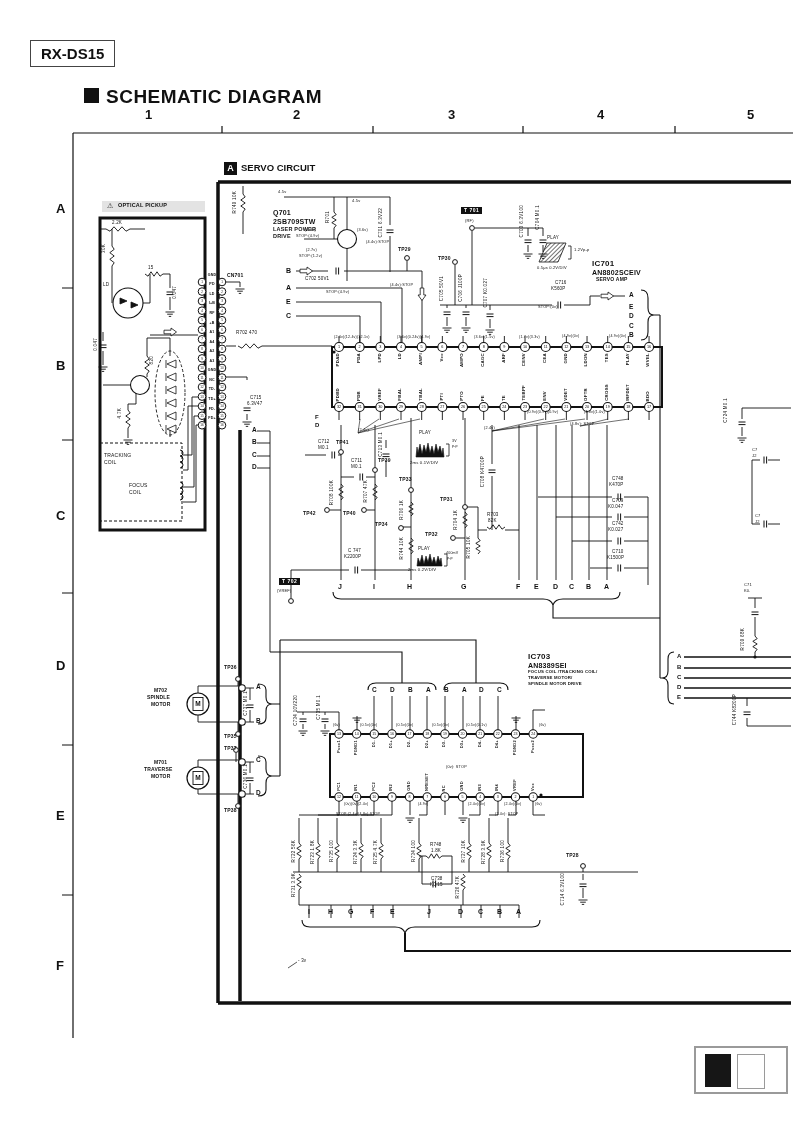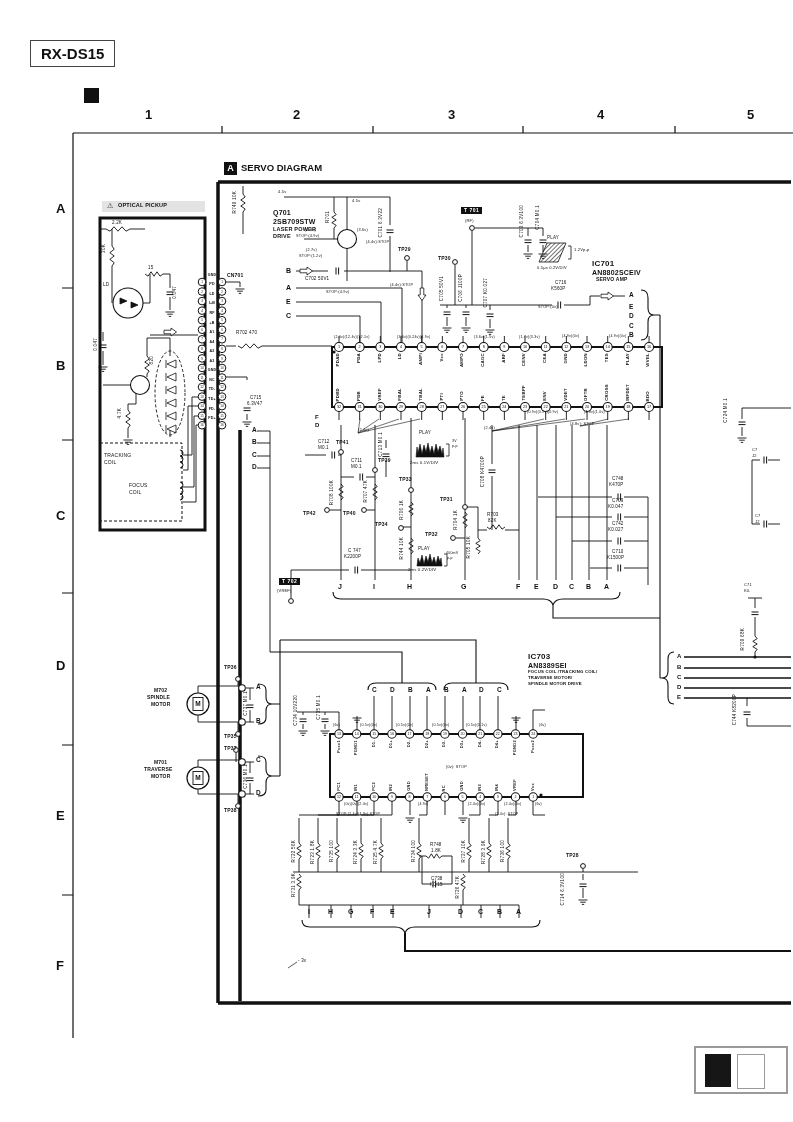--- a/index.html
+++ b/index.html
@@ -24,24 +24,24 @@
            border:2px solid #9a9a9a;box-sizing:border-box;}
   .pi-black{position:absolute;left:9px;top:6px;width:26px;height:33px;background:#161616;}
   .pi-white{position:absolute;left:41px;top:6px;width:26px;height:33px;background:#fff;border:1px solid #9a9a9a;}
 </style>
 </head>
 <body>
 
 <div class="page">
   <div class="model-box">RX-DS15</div>
   <div class="title">
-    <span class="sq"></span>
+    <span class="sq"></span><span>SCHEMATIC DIAGRAM</span>
   </div>
   <div class="section">
-    <span class="badge">A</span><span>SERVO DIAGRAM</span>
+    <span class="badge">A</span><span>SERVO CIRCUIT</span>
   </div>
 
   <svg id="art" width="793" height="1122" viewBox="0 0 793 1122">
     <defs>
       <pattern id="hatch" width="3" height="3" patternUnits="userSpaceOnUse" patternTransform="rotate(45)">
         <line x1="0" y1="0" x2="0" y2="3" stroke="#111" stroke-width="1.2"></line>
       </pattern>
     </defs>
   <path d="M73,133 H793 M222,126 V133 M373,126 V133 M523,126 V133 M675,126 V133 M73,133 V1038 M62,288 H73 M62,440 H73 M62,593 H73 M62,745 H73 M62,895 H73" fill="none" stroke="#111" stroke-width="1.2"></path>
       <path d="M218,182 H791 M218,182 V1003 M218,1003 H791" fill="none" stroke="#111" stroke-width="3.5"></path>

